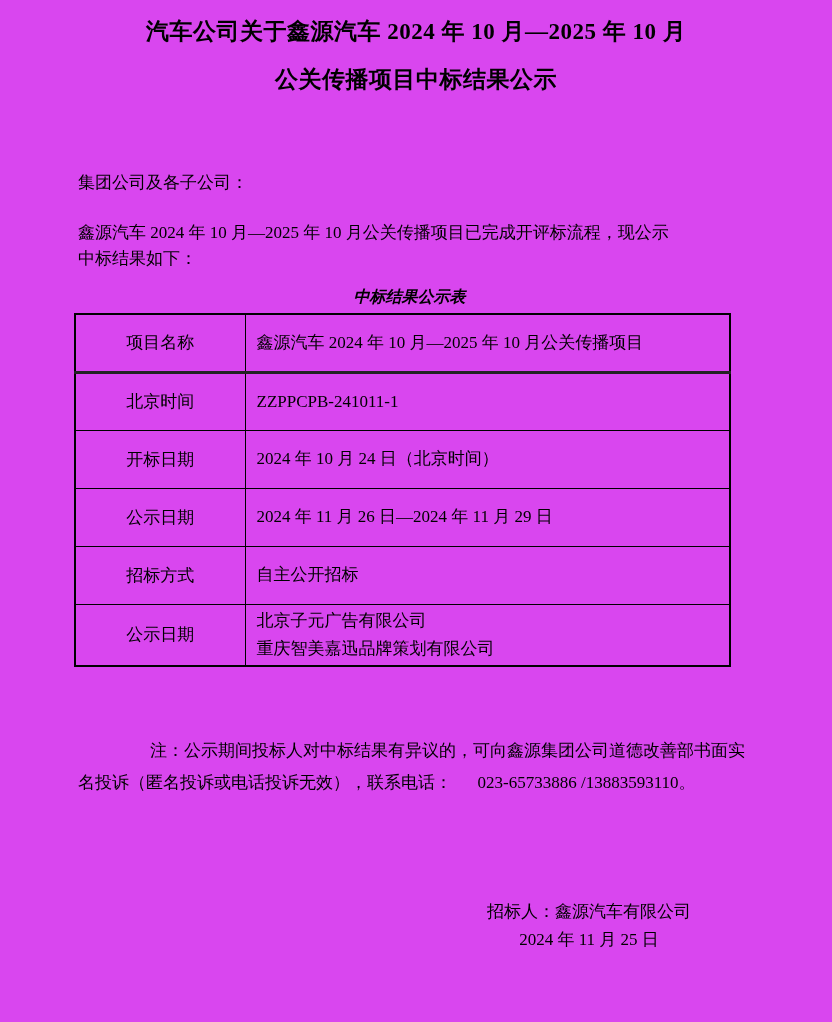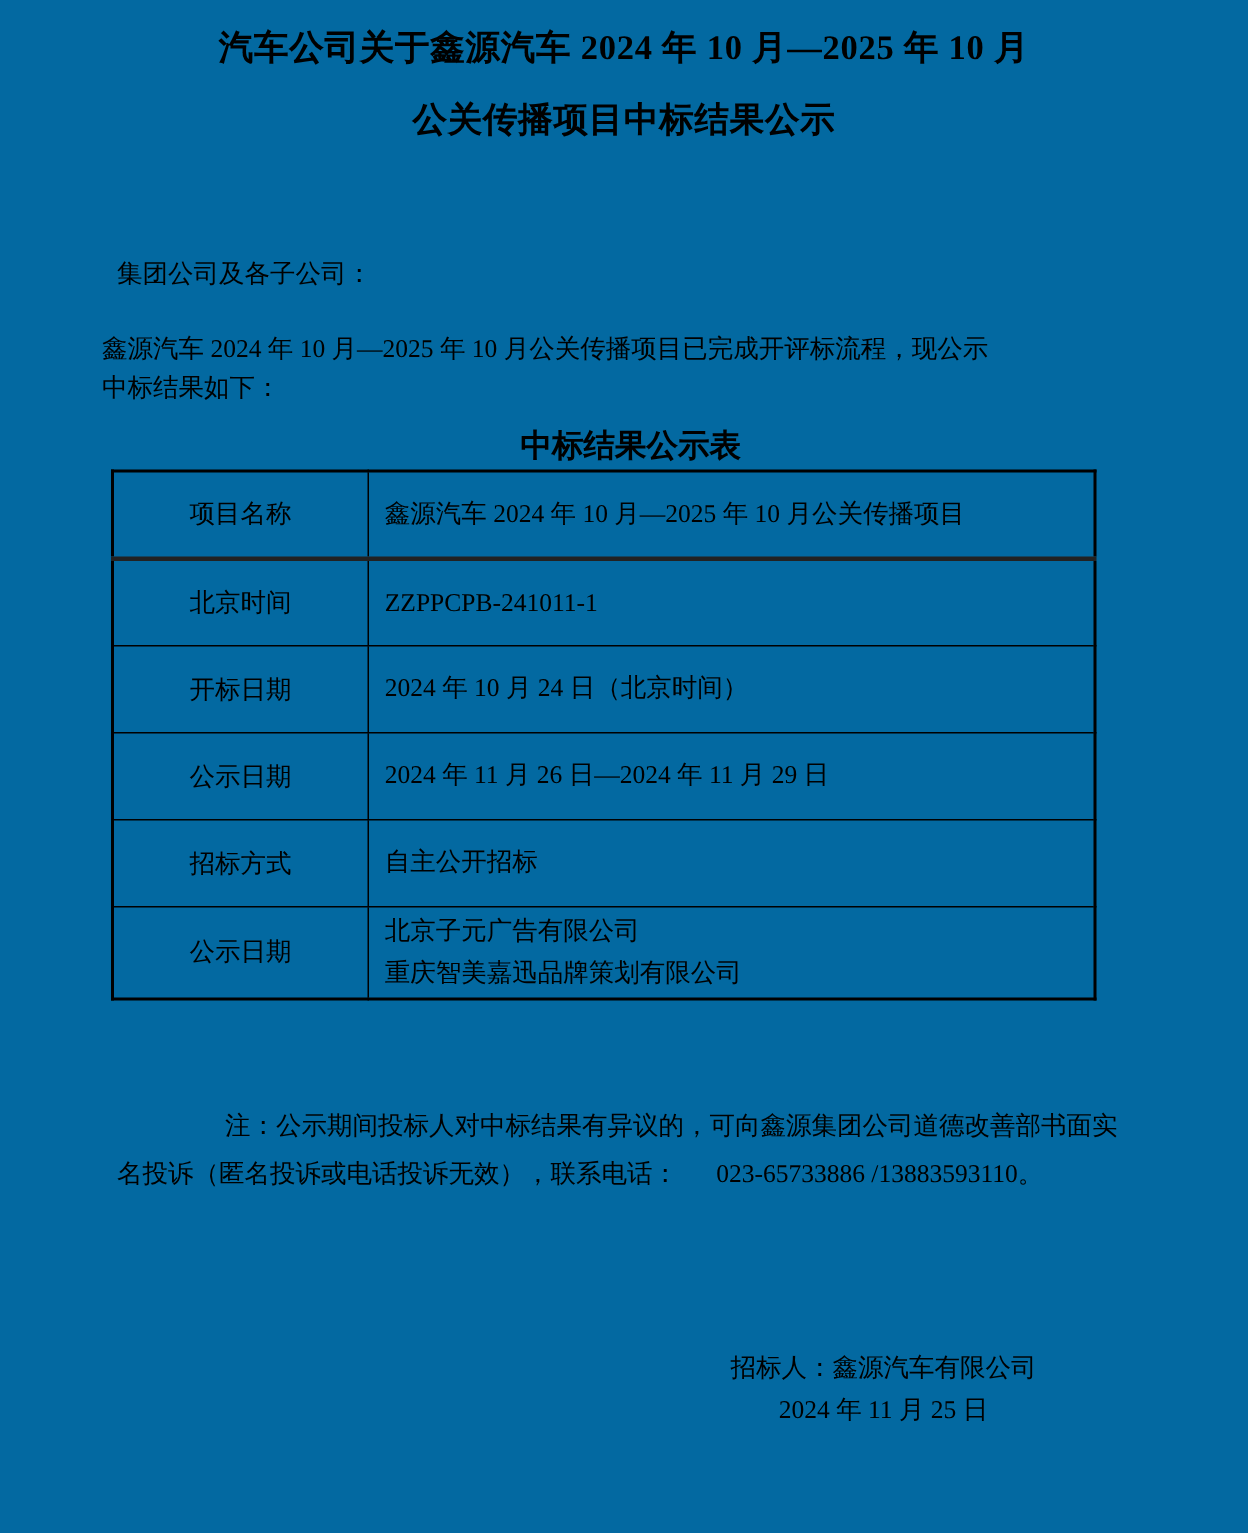--- a/index.html
+++ b/index.html
@@ -2,21 +2,21 @@
 <html><head>
 <meta charset="utf-8">
 <style>
   * { margin: 0; padding: 0; box-sizing: border-box; }
   html, body { background: #e8e8e8; }
   .page {
     position: relative;
     width: 832px;
     height: 1022px;
     margin: 0 auto;
-    background: #0369a1;
+    background: #d946ef;
     color: #000000;
     font-family: "Liberation Serif", "DejaVu Serif", serif;
     overflow: hidden;
   }
   .doc-title {
     position: absolute;
     top: 8px;
     left: 0;
     width: 832px;
     text-align: center;
@@ -28,34 +28,35 @@
   .salutation {
     position: absolute;
     top: 170px;
     left: 78px;
     font-size: 17px;
     line-height: 26px;
   }
   .intro {
     position: absolute;
     top: 220px;
-    left: 68px;
+    left: 78px;
     width: 700px;
     font-size: 17px;
     line-height: 26px;
   }
   .table-title {
     position: absolute;
     top: 284px;
-    left: 92px;
+    left: 81px;
     width: 657px;
     text-align: center;
-    font-size: 21px;
+    font-size: 16px;
     font-weight: bold;
     line-height: 26px;
+    font-style: italic;
   }
   table.results {
     position: absolute;
     top: 313px;
     left: 74px;
     width: 657px;
     border-collapse: collapse;
     table-layout: fixed;
   }
   table.results td {

